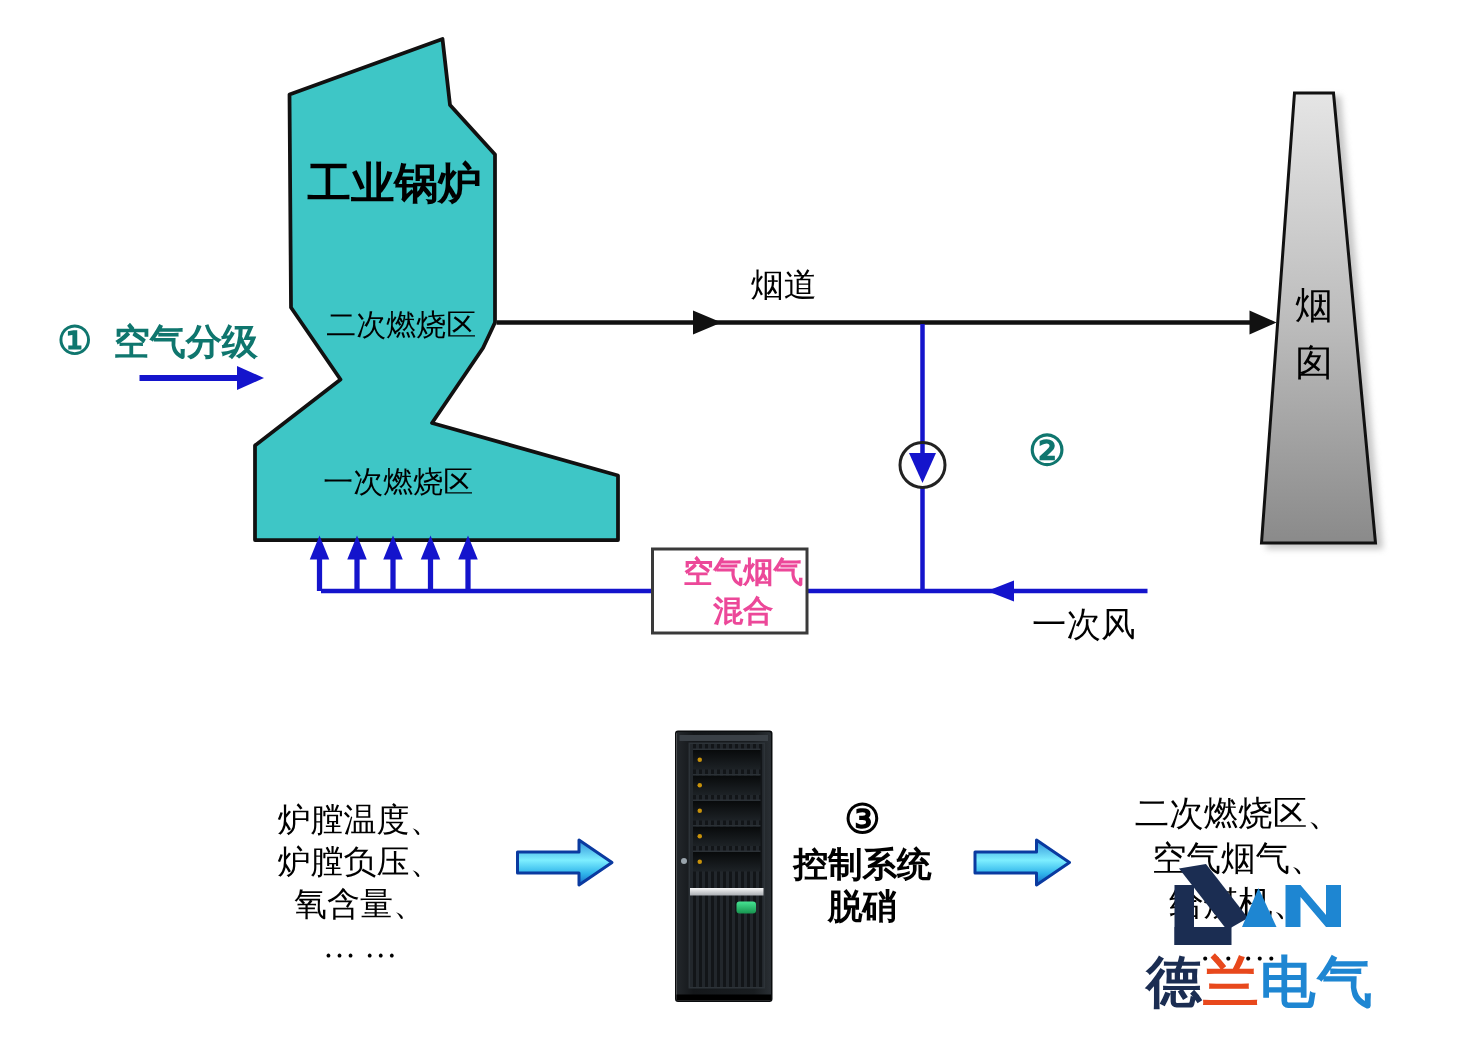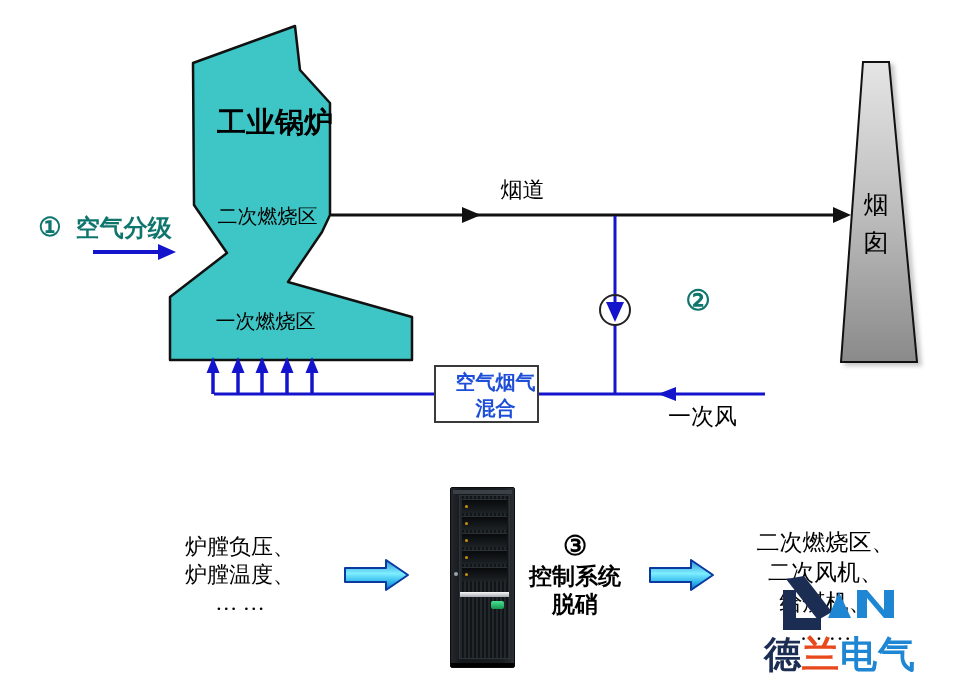--- a/index.html
+++ b/index.html
@@ -4,38 +4,38 @@
 <style>
   html,body { margin:0; padding:0; background:#fff; }
   .canvas {
     position:relative; width:977px; height:698px; background:#ffffff;
     overflow:hidden; font-family:"Liberation Serif", serif; color:#000;
   }
   .layer { position:absolute; left:0; top:0; z-index:1; }
   .label { position:absolute; z-index:2; text-align:center; white-space:nowrap; }
   .blue  { color:#0f766e; font-weight:bold;font-family:Liberation Mono, monospace; }
 
-  .boiler-title   { left:210px; top:103px; width:130px; font-size:29px; font-weight:bold; }
+  .boiler-title   { left:198px; top:103px; width:130px; font-size:29px; font-weight:bold; }
   .zone-secondary { left:205px; top:203px; width:125px; font-size:20px; }
   .zone-primary   { left:203px; top:308px; width:125px; font-size:20px; }
 
   .air-staging    { left:30px;  top:212px; width:150px; font-size:24px; }
   .air-staging .num { font-size:26px; }
   .secondary-air  { left:64px;  top:262px; width:90px;  font-size:24px; }
 
   .duct-label     { left:490px; top:175px; width:65px;  font-size:22px; }
   .chimney-label  { left:861px; top:186px; width:30px;  font-size:25px; line-height:38px;
                     white-space:normal; word-break:break-all;font-family:Liberation Serif, serif; }
 
   .step2          { left:668px; top:284px; width:60px;  font-size:28px; }
   .recirc-label   { left:630px; top:324px; width:150px; font-size:22px; }
-  .primary-air    { left:655px; top:401px; width:95px;  font-size:23px; }
+  .primary-air    { left:675px; top:401px; width:95px;  font-size:23px; }
 
   .mix-box-text   { left:435px; top:369px; width:121px; font-size:20px; line-height:26px;
-                    color:#1d4ed8; font-weight:bold; white-space:normal; }
+                    color:#ec4899; font-weight:bold; white-space:normal; }
 
   .inputs-block   { left:155px; top:533px; width:170px; font-size:22px; line-height:28px; }
   .outputs-block  { left:733px; top:528px; width:185px; font-size:23px; line-height:30px; }
   .inputs-block div, .outputs-block div { height:auto; }
 
   .step3-block    { left:518px; top:529px; width:114px; }
   .step3-block .num   { font-size:27px; line-height:34px; font-weight:bold; }
   .step3-block .line  { font-size:23px; line-height:28px; font-weight:bold; }
 
   
@@ -142,34 +142,35 @@
 
   <div class="label step2 blue">②</div>
   <div class="label primary-air">一次风</div>
 
   <div class="label mix-box-text">
     <div>空气烟气</div>
     <div>混合</div>
   </div>
 
   <div class="label inputs-block">
+    <div>炉膛温度、</div>
     <div>炉膛负压、</div>
-    <div>炉膛温度、</div>
+    <div>氧含量、</div>
     <div>… …</div>
   </div>
 
   <div class="label step3-block">
     <div class="num">③</div>
     <div class="line">控制系统</div>
     <div class="line">脱硝</div>
   </div>
 
   <div class="label outputs-block">
     <div>二次燃烧区、</div>
-    <div>二次风机、</div>
+    <div>空气烟气、</div>
     <div>给煤机、</div>
     <div>… …</div>
   </div>
 
   <div class="rack">
     <div class="rack-top"></div>
     <div class="rack-door">
       <div class="rack-unit">
           <i class="led"></i>
         </div>

